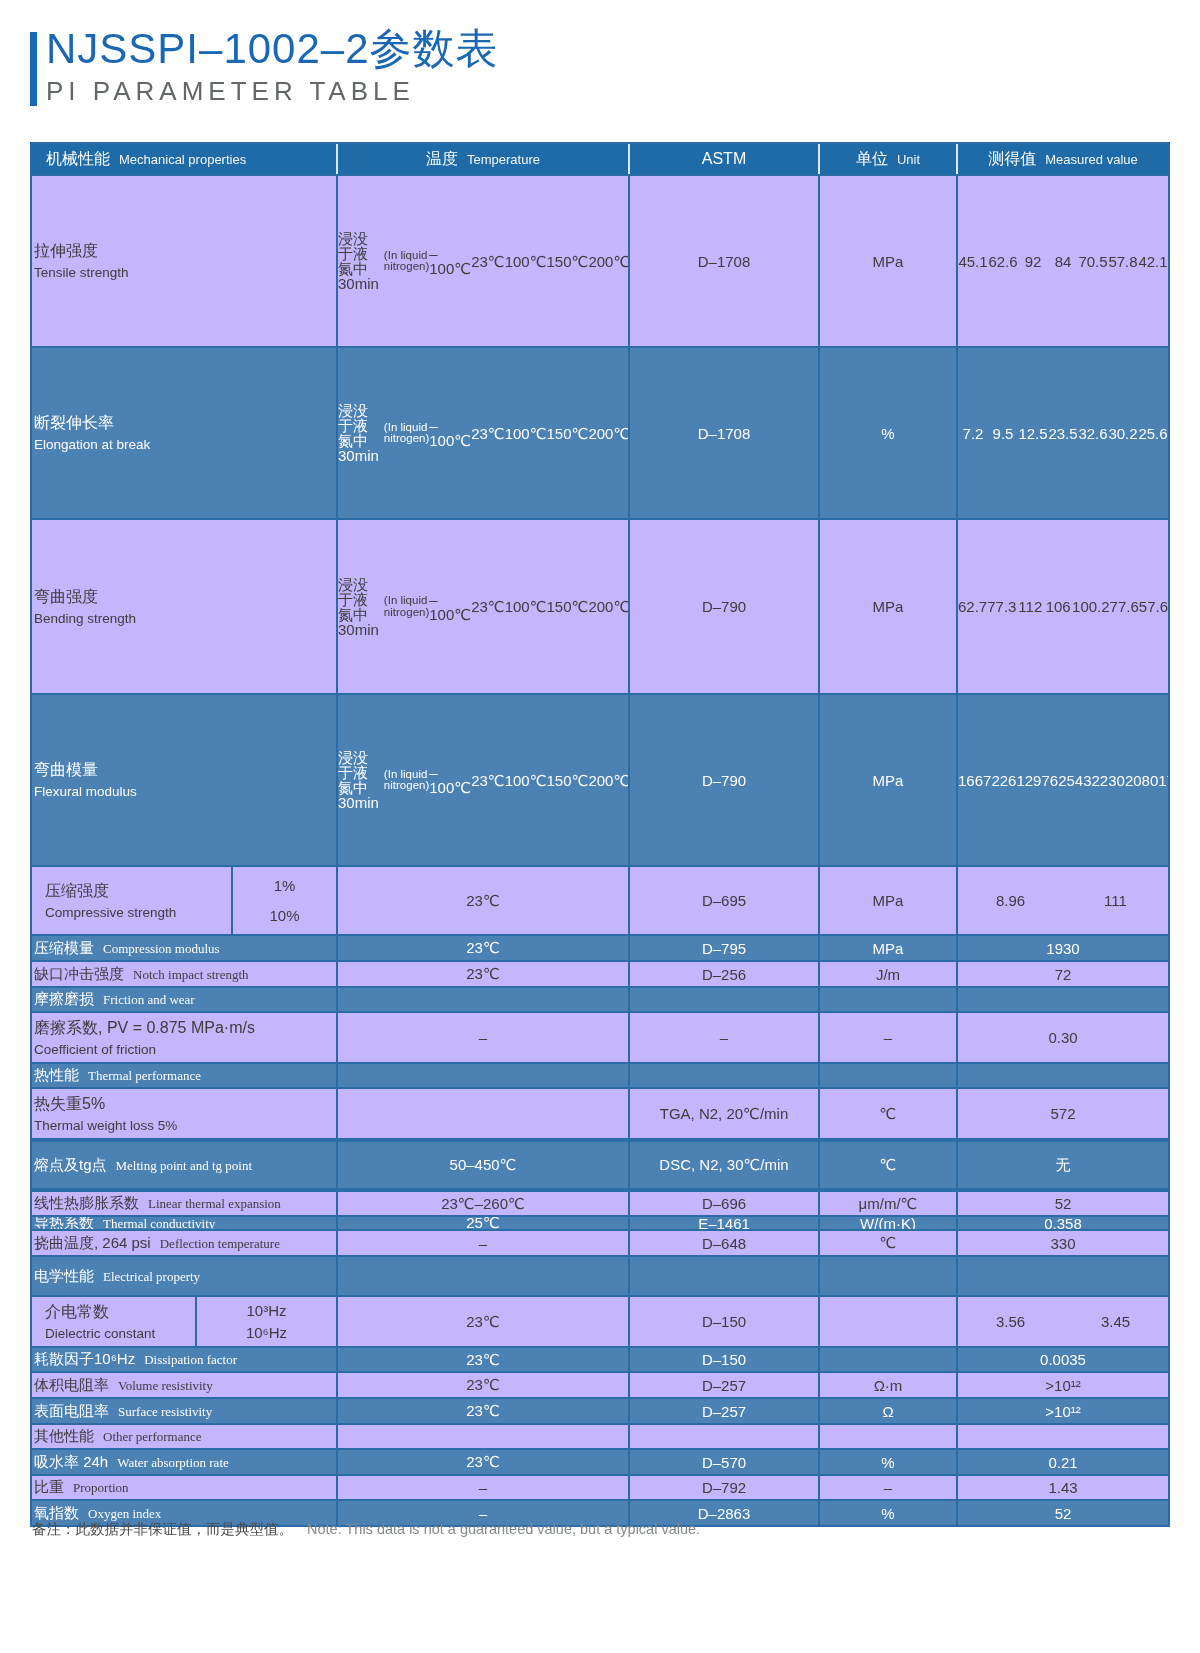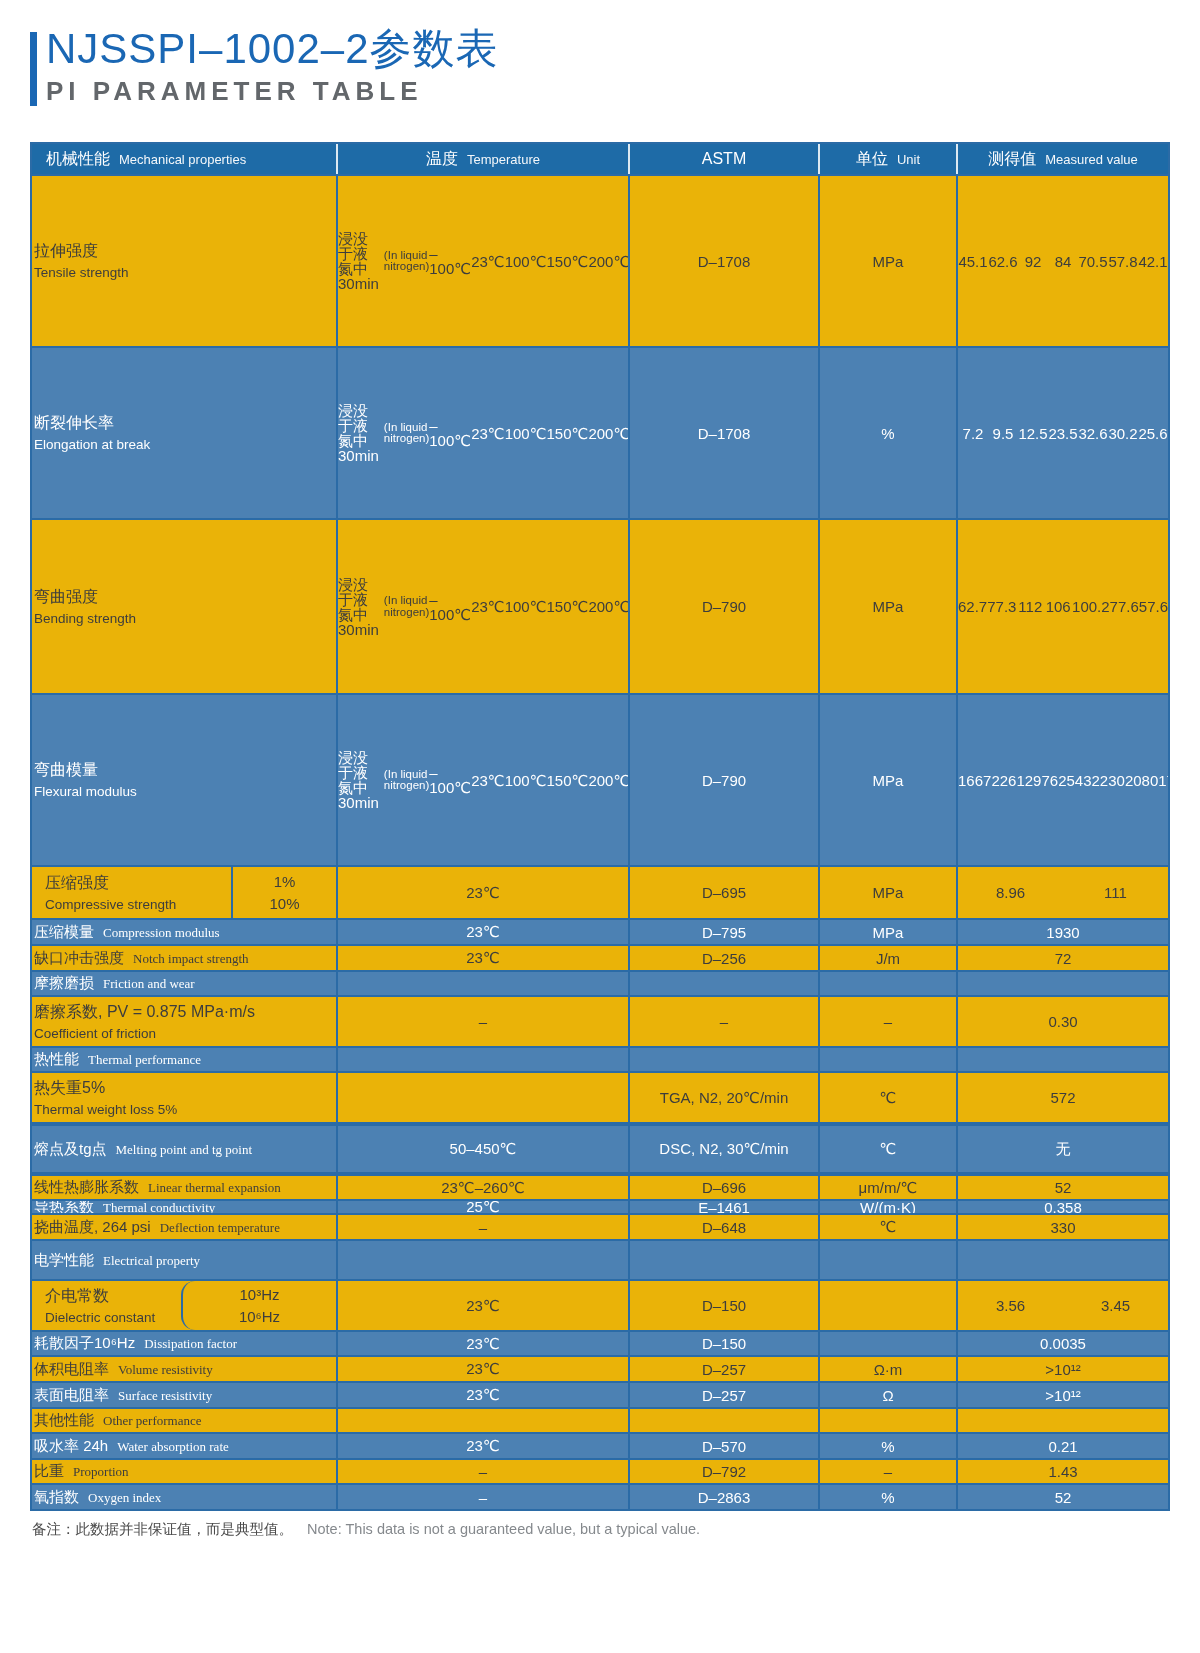--- a/index.html
+++ b/index.html
@@ -6,25 +6,25 @@
   body{width:1200px;height:1653px;position:relative;overflow:hidden;
        font-family:"Liberation Sans","DejaVu Sans",sans-serif;color:#3d3d3d;}
 
   
   .pghead{position:absolute;left:30px;top:24px;}
   .accent{position:absolute;left:0;top:8px;width:7px;height:74px;
           background:var(--c-title-blue,#1a67b4);}
   .title-cn{margin:0 0 0 16px;font-size:42px;line-height:50px;font-weight:normal;
             color:var(--c-title-blue,#1a67b4);letter-spacing:1px;}
   .title-en{margin:2px 0 0 16px;font-size:26px;line-height:30px;
-            color:var(--c-subtitle-gray,#63676b);letter-spacing:5px;font-weight:700;}
+            color:var(--c-subtitle-gray,#63676b);letter-spacing:5px;font-weight:400;}
 
   
   .ptable{position:absolute;left:30px;top:142px;width:1140px;box-sizing:border-box;
-          border:2px solid var(--c-border,#2b6ba6);background:#eab308;}
+          border:2px solid var(--c-border,#2b6ba6);background:#c4b5fd;}
   .trow{display:grid;grid-template-columns:306px 292px 190px 138px 210px;
         box-sizing:border-box;border-top:2px solid var(--c-border,#2b6ba6);
         border-top-width:2px;}
   .trow:first-child{border-top:none;}
   .trow.shade{background:var(--c-row-blue,#4c81b3);color:#fff;}
   .cell{box-sizing:border-box;border-right:2px solid var(--c-border,#2b6ba6);
         display:flex;align-items:center;justify-content:center;overflow:hidden;
         font-size:15px;}
   .cell:last-child{border-right:none;}
   .cell.prop{justify-content:flex-start;padding-left:2px;}
@@ -276,21 +276,21 @@
           <div class="line">1667</div>
           <div class="line">2261</div>
           <div class="line">2976</div>
           <div class="line">2543</div>
           <div class="line">2230</div>
           <div class="line">2080</div>
           <div class="line">1763.8</div>
         </div>
       </div>
     </div>
-    <div class="trow" style="height: 53px;">
+    <div class="trow" style="height: 69px;">
       <div class="cell prop nopad split">
         <div class="splitlab">
           <div class="glabel">
             <span class="lcn">压缩强度</span>
             <span class="len">Compressive strength</span>
           </div>
         </div>
         <div class="sublines" style="width: 105px;">
           <div class="line">1%</div>
           <div class="line">10%</div>
@@ -439,21 +439,21 @@
       <div class="cell"></div>
     </div>
     <div class="trow" style="height: 51px;">
       <div class="cell prop nopad split">
         <div class="splitlab">
           <div class="glabel">
             <span class="lcn">介电常数</span>
             <span class="len">Dielectric constant</span>
           </div>
         </div>
-        <div class="sublines" style="width: 155px; border-radius: 14px;">
+        <div class="sublines" style="width: 141px;">
           <div class="line">10³Hz</div>
           <div class="line">10⁶Hz</div>
         </div>
       </div>
       <div class="cell">23℃</div>
       <div class="cell">D–150</div>
       <div class="cell"></div>
       <div class="cell">
         <div class="lines">
           <div class="line">3.56</div>

